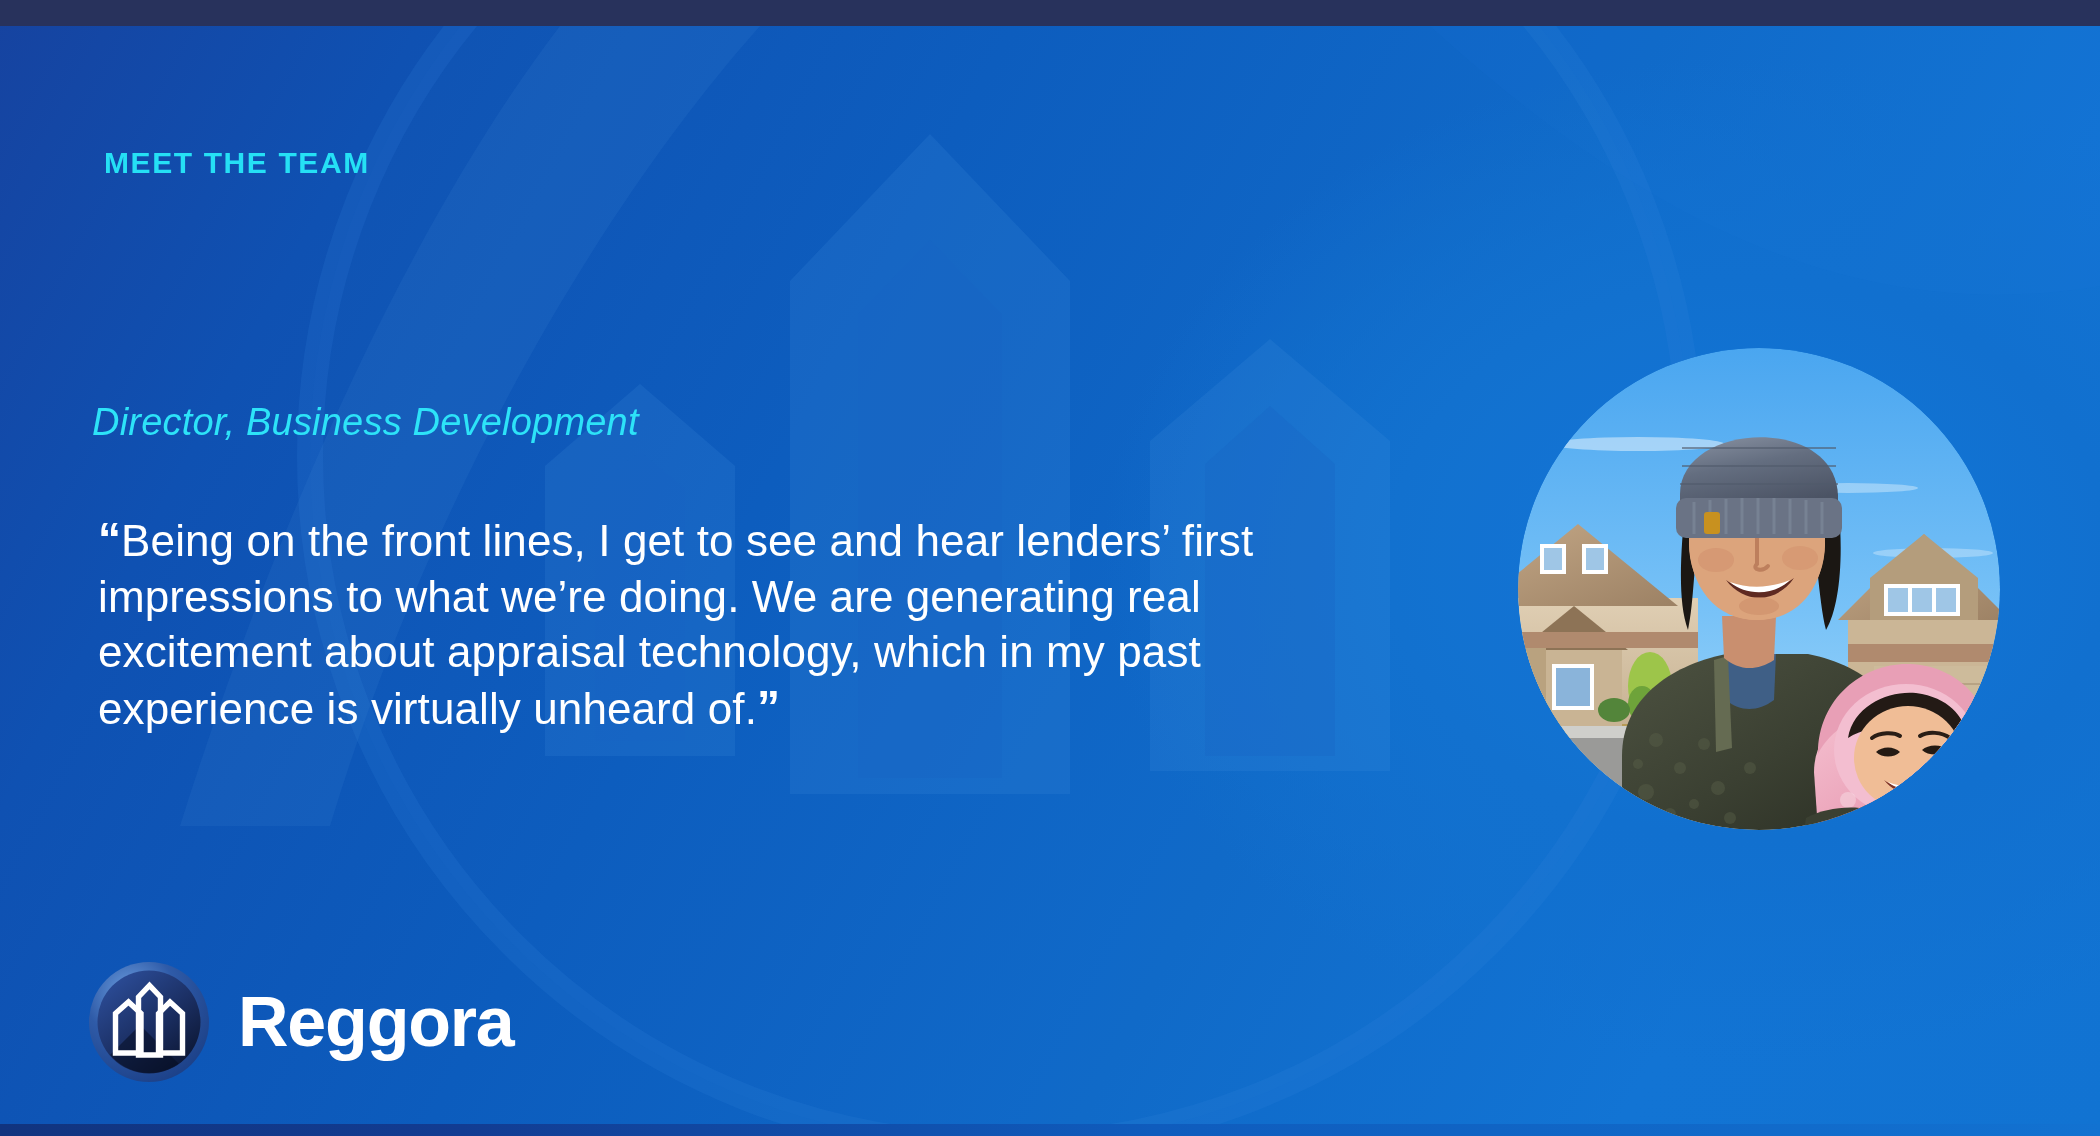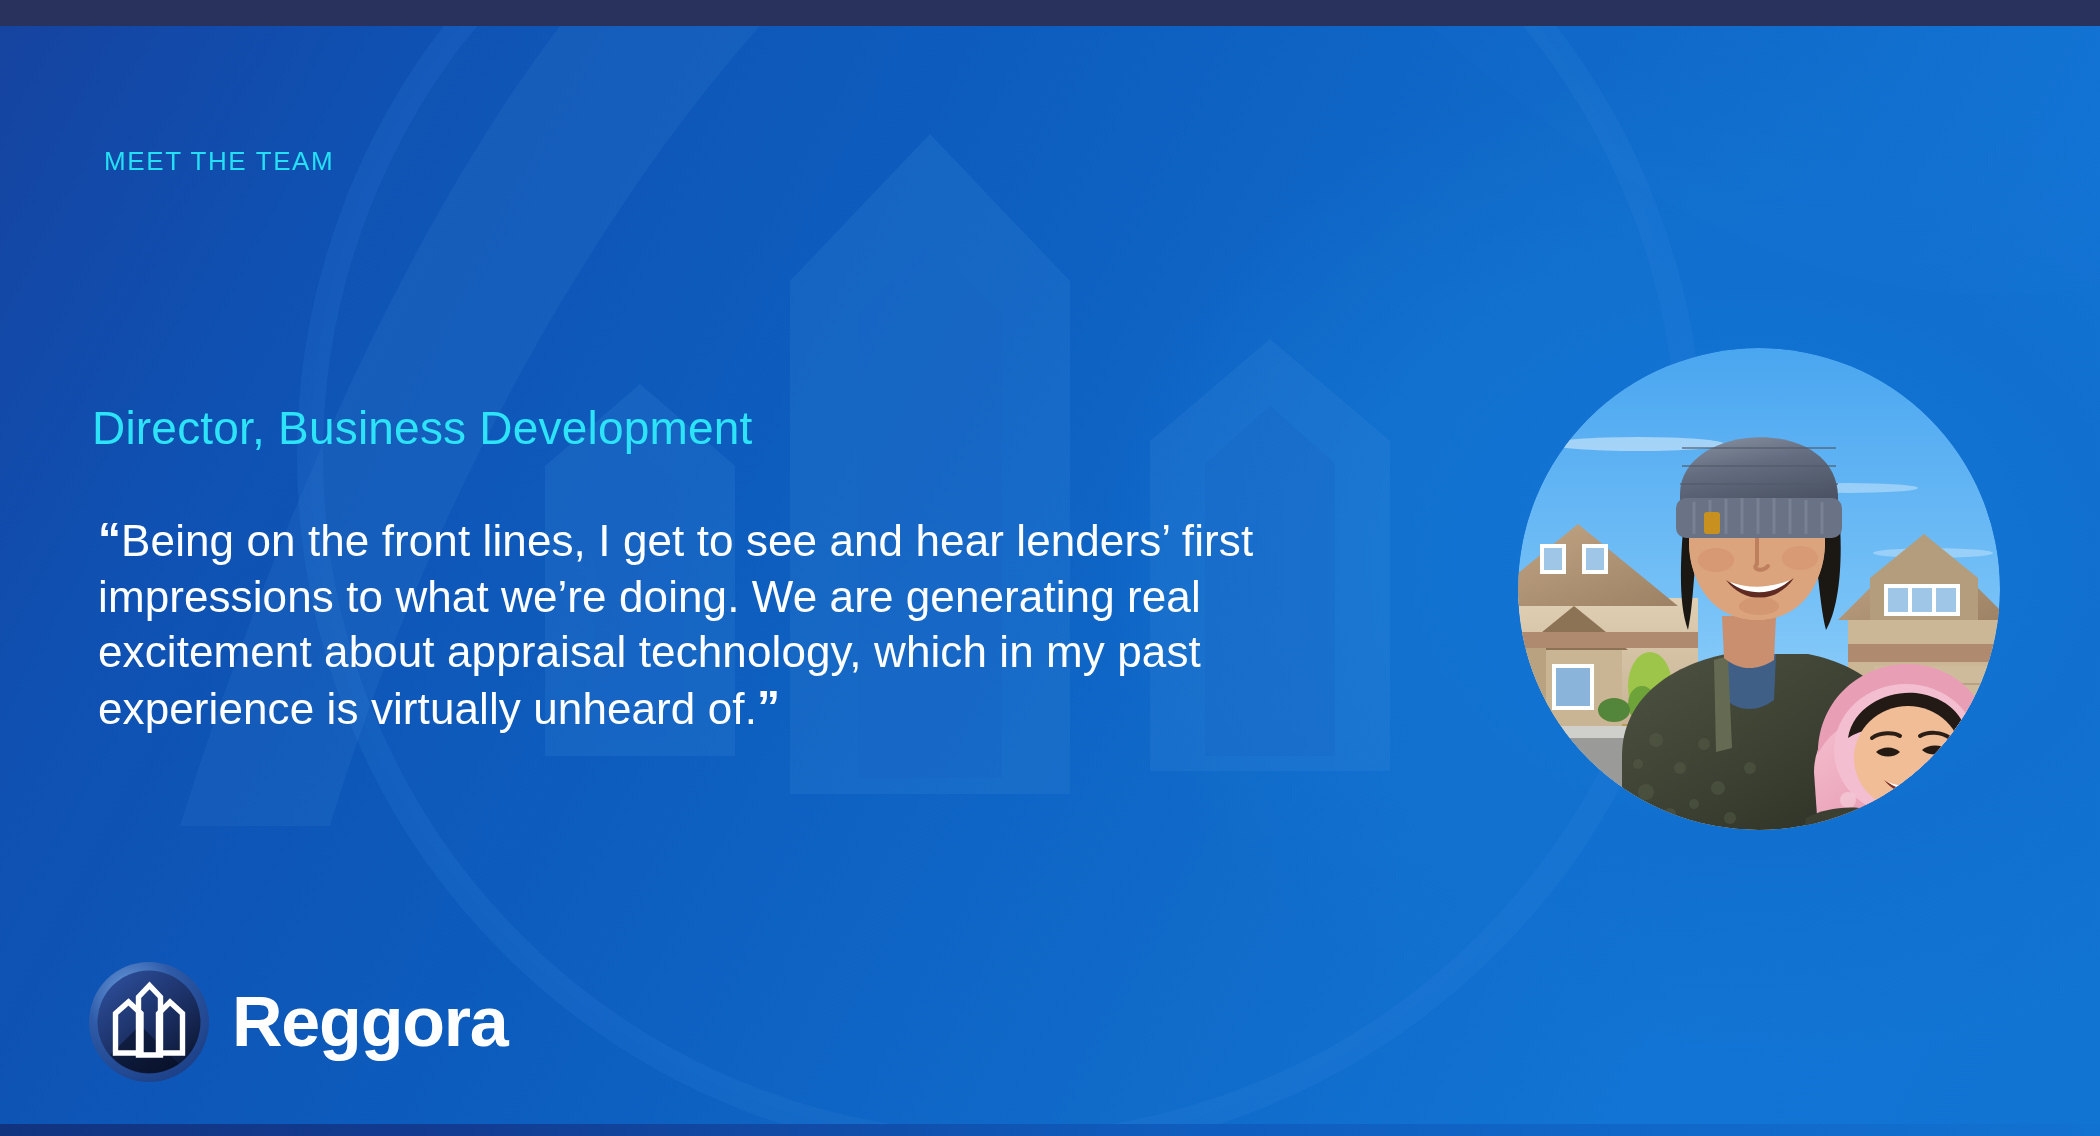--- a/index.html
+++ b/index.html
@@ -32,63 +32,64 @@
   }
   #bg-art svg { display:block; }
 
   
   #content {
     position:absolute; left:0; top:26px; width:2100px; height:1110px;
   }
 
   #eyebrow {
     position:absolute; left:104px; top:120px;
-    font-size:26px; font-weight:normal;
+    font-size:30px; font-weight:bold;
     letter-spacing:1.6px;
     color:#25E0F5;
     font-family:"Liberation Sans", sans-serif;
     text-align:right;
   }
 
   #name {
     position:absolute; left:82px; top:240px;
     font-size:96px; font-weight:bold;
     letter-spacing:-1px;
     color:#D7F205;
     line-height:1;
     font-family:"Liberation Sans", sans-serif;
   }
 
   #role {
     position:absolute; left:92px; top:375px;
-    font-size:46px; font-weight:400;
+    font-size:38px; font-weight:400;
     color:#2DE3F8;
     letter-spacing:0.2px;
     font-family:"Liberation Sans", sans-serif;
+    font-style:italic;
   }
 
   #quote {
     position:absolute; left:98px; top:485px;
     width:1290px;
     font-size:44px; font-weight:300;
     line-height:1.25;
     color:#ffffff;
     letter-spacing:0.1px;
     font-family:"Liberation Sans", sans-serif;
   }
   #quote .qm {
     font-weight:bold;
     font-size:46px;
     vertical-align:0.02em;
   }
 
   
   #logo {
     position:absolute; left:88px; top:935px;
-    display:flex; align-items:center; gap:22px;
+    display:flex; align-items:center; gap:28px;
   }
   #logo-mark { width:122px; height:122px; display:block; flex:0 0 auto; }
   #logo-word {
     font-size:70px; font-weight:bold; color:#ffffff;
     letter-spacing:-1.2px; line-height:1;
     font-family:"Liberation Sans", sans-serif;
   }
 
   
   #portrait {

